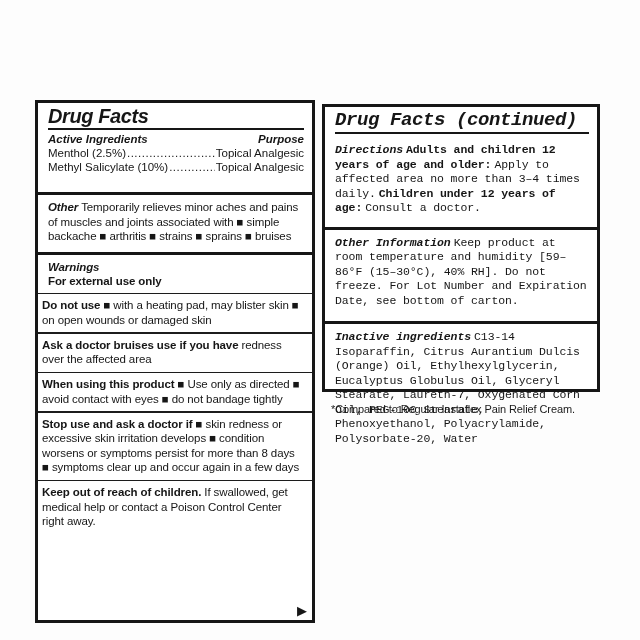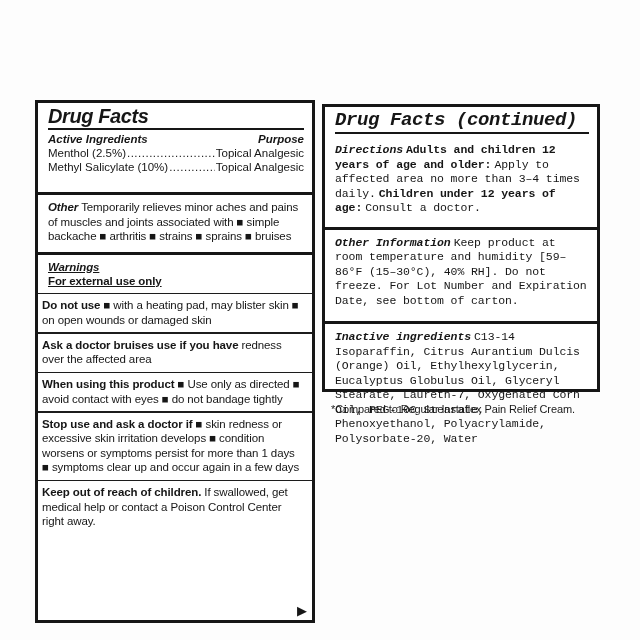--- a/index.html
+++ b/index.html
@@ -38,21 +38,21 @@
   }
   .ai-row { display:flex; font-size:11.5px; line-height:14px; white-space:nowrap; }
   .ai-row .dots { flex:1 1 auto; overflow:hidden; margin:0 1px; letter-spacing:0.5px; }
   .ai-block { padding-bottom:18px;text-align:center; }
 
   .thick-rule { height:3px; background:#161616; }
   .thin-rule  { height:1.5px; background:#1c1c1c; }
 
   .sec { padding:5px 8px 8px 10px; }
   .sec p { margin:0; }
-  .warn-sub { padding-bottom:4px;text-decoration:underline; }
+  .warn-sub { padding-bottom:4px; }
   .warn-body { padding:4px 8px 5px 4px; }
 
   .arrow {
     position:absolute; right:5px; bottom:3px;
     font-size:13px; line-height:13px; color:#161616;
   }
 
   .footnote {
     position:absolute; left:331px; top:403px;
     font-size:11px; letter-spacing:-0.1px; color:#1a1a1a;
@@ -109,21 +109,21 @@
       <p><span class="b lead">Ask a doctor bruises use if you have</span><span>redness over the affected area</span></p>
     </div>
     <div class="thin-rule"></div>
 
     <div class="warn-body t">
       <p><span class="b lead">When using this product</span><span>■ Use only as directed ■ avoid contact with eyes ■ do not bandage tightly</span></p>
     </div>
     <div class="thin-rule"></div>
 
     <div class="warn-body t">
-      <p><span class="b lead">Stop use and ask a doctor if</span><span>■ skin redness or excessive skin irritation develops ■ condition worsens or symptoms persist for more than 1 days ■ symptoms clear up and occur again in a few days</span></p>
+      <p><span class="b lead">Stop use and ask a doctor if</span><span>■ skin redness or excessive skin irritation develops ■ condition worsens or symptoms persist for more than 8 days ■ symptoms clear up and occur again in a few days</span></p>
     </div>
     <div class="thin-rule"></div>
 
     <div class="warn-body t">
       <p><span class="b lead">Keep out of reach of children.</span><span>If swallowed, get medical help or contact a Poison Control Center right away.</span></p>
     </div>
   </div>
 
   <span class="arrow">▶</span>
 </section>

